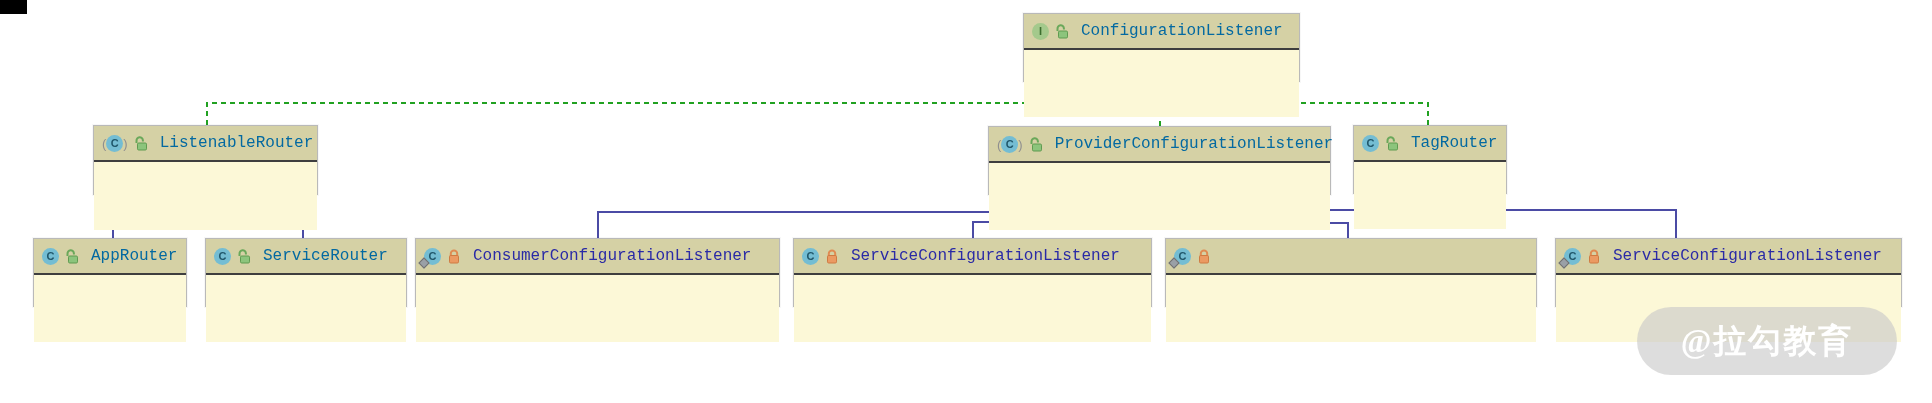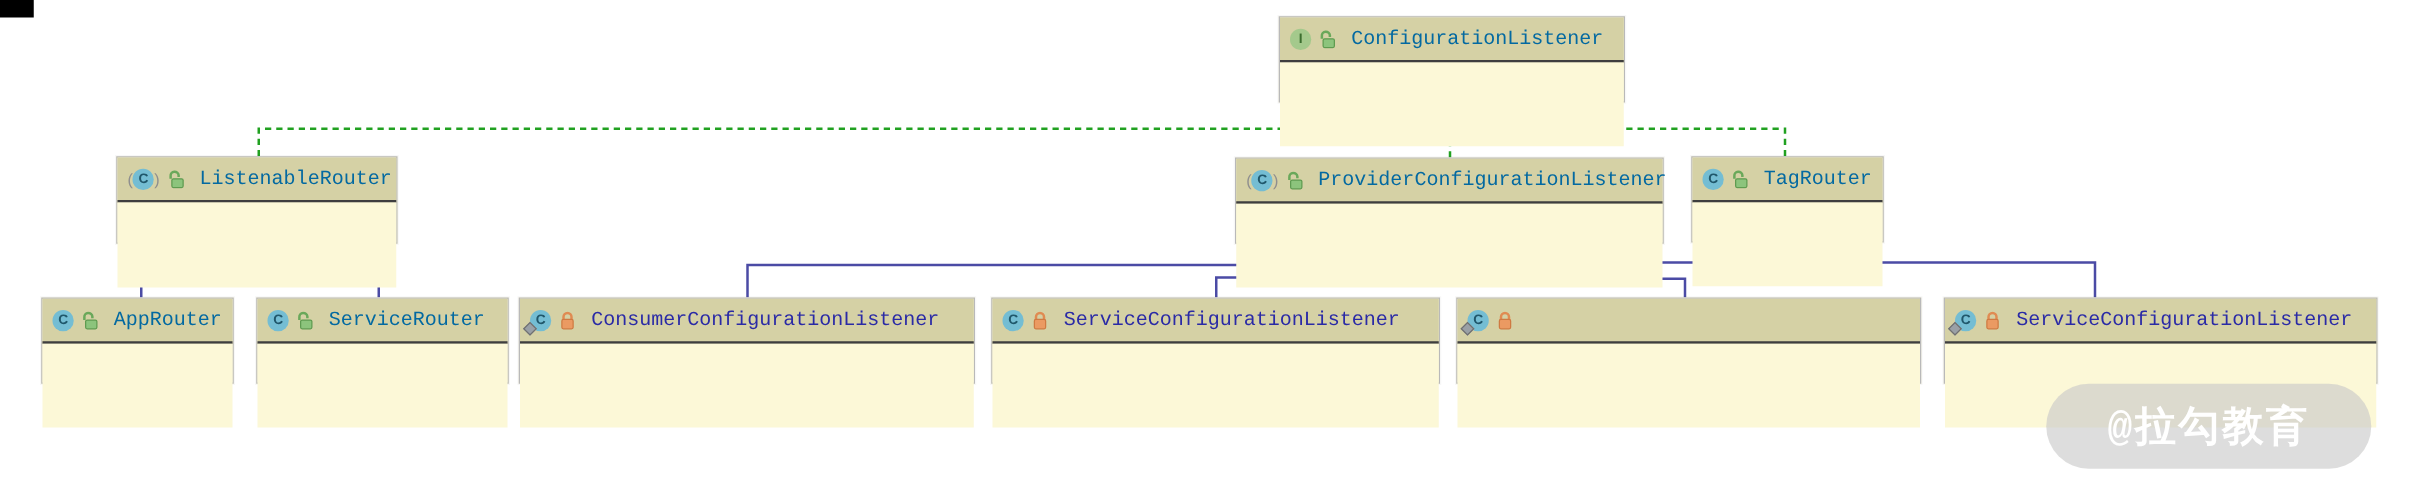--- a/index.html
+++ b/index.html
@@ -60,21 +60,21 @@
     white-space:nowrap;
   }
   .label-navy .node-label{color:#2a2aa6;}
 
   .watermark{
     position:absolute;left:1637px;top:307px;width:260px;height:68px;
     background:rgba(200,200,200,0.62);
     border-radius:34px;
     display:flex;align-items:center;justify-content:center;
     color:#ffffff;
-    font-family:Liberation Mono, monospace;
+    font-family:Liberation Serif, serif;
     font-size:33px;font-weight:bold;letter-spacing:2px;
   }
   .corner-artifact{
     position:absolute;left:0;top:0;width:27px;height:14px;background:#000;
   }
 </style>
 </head>
 <body>
 
 <div id="canvas">

